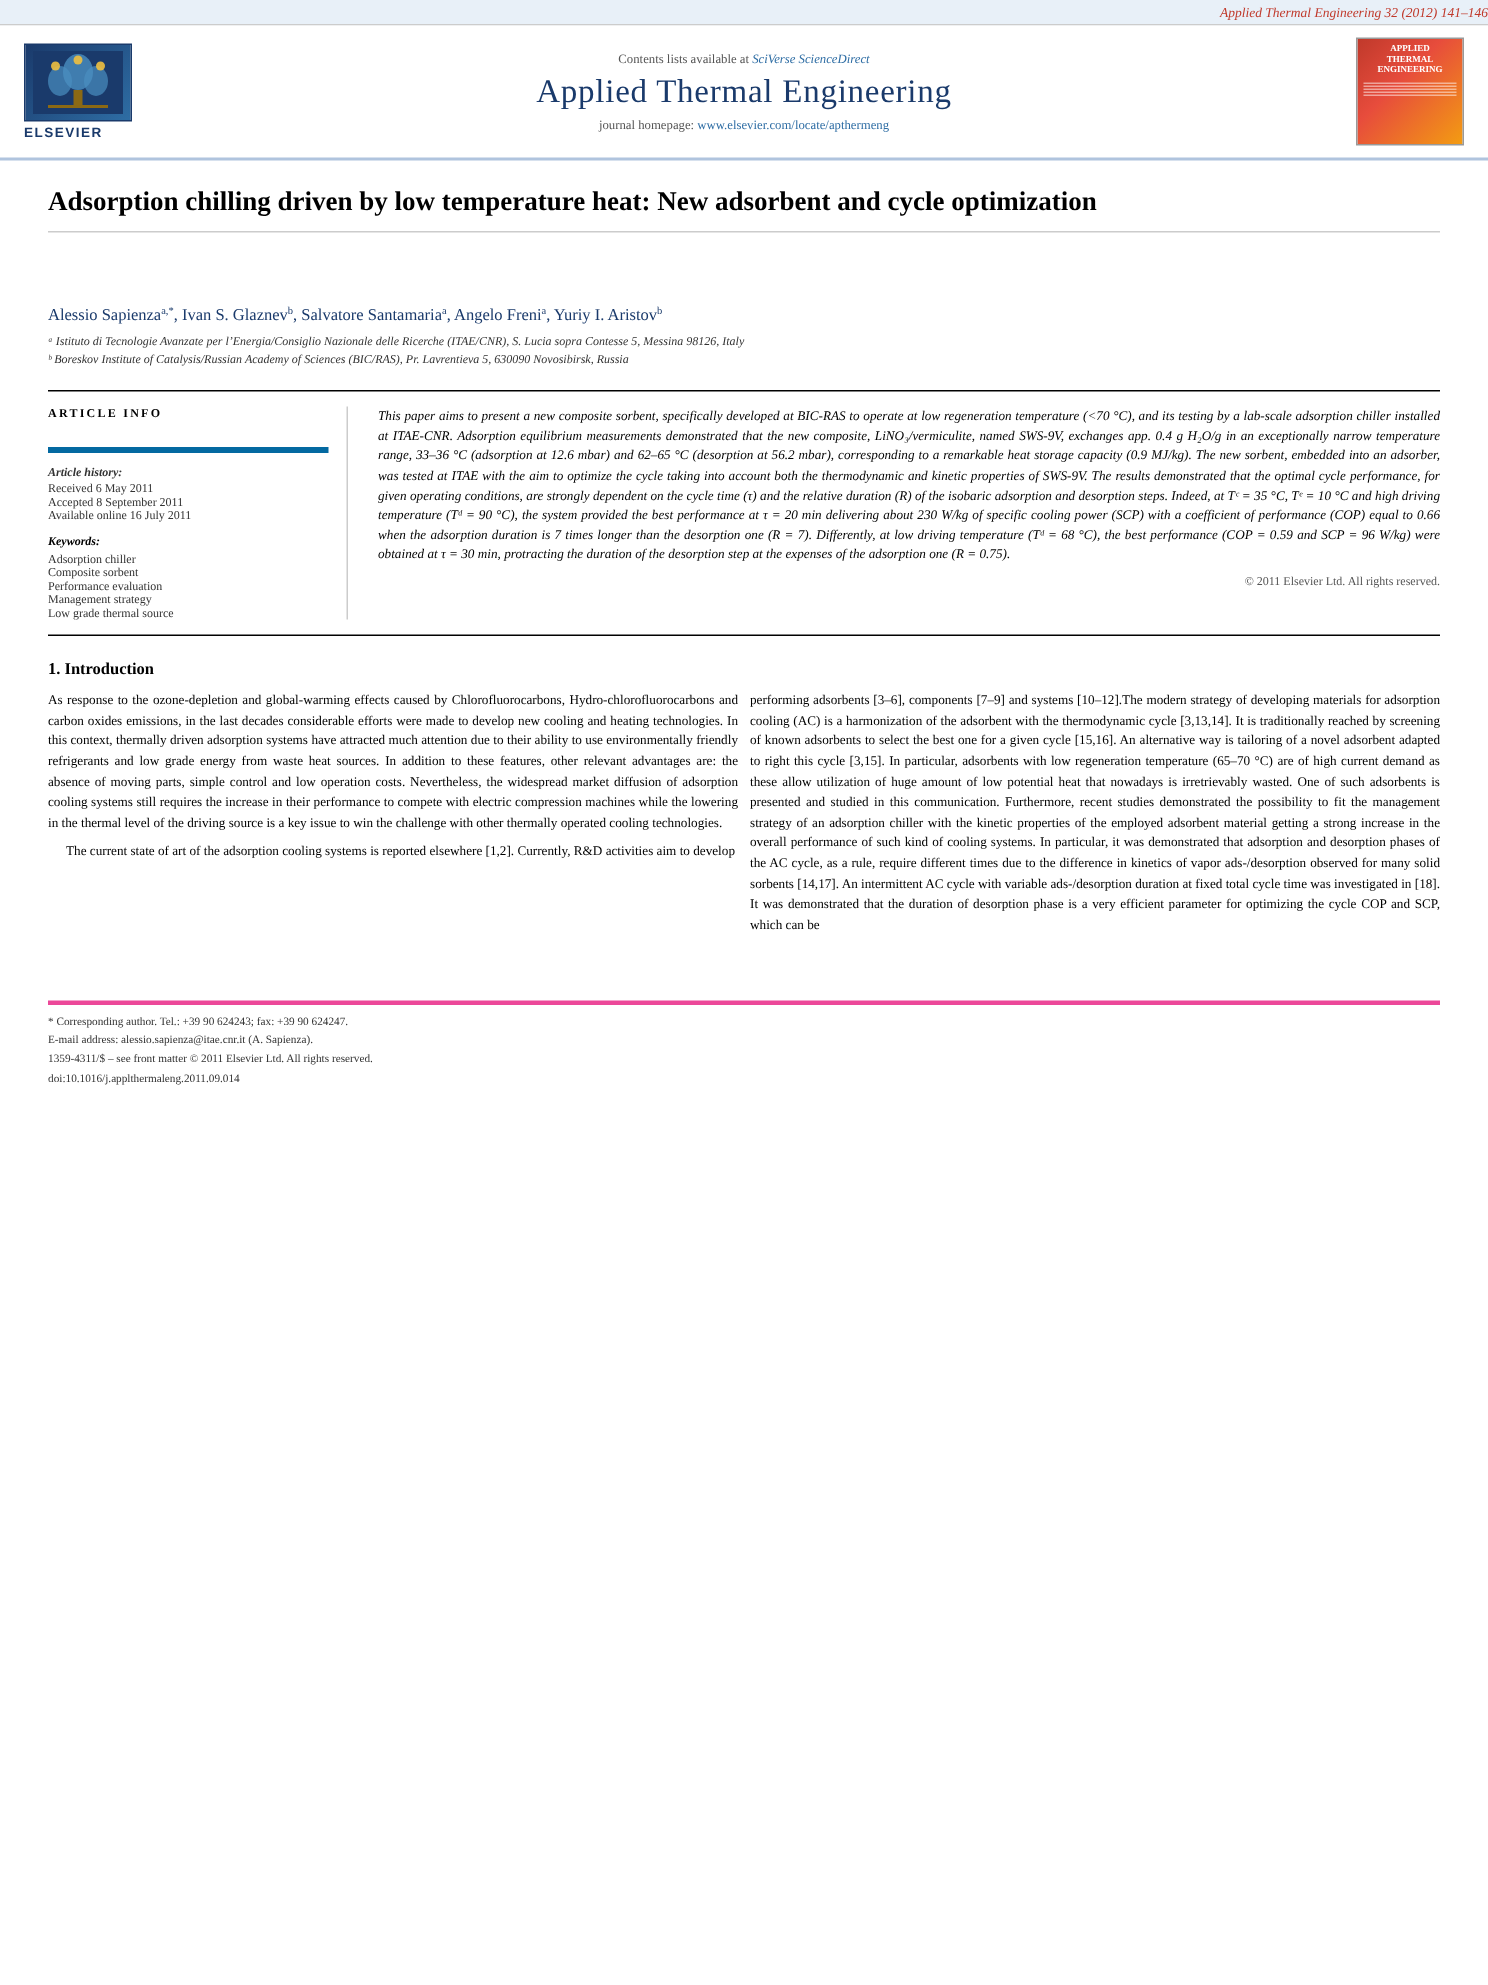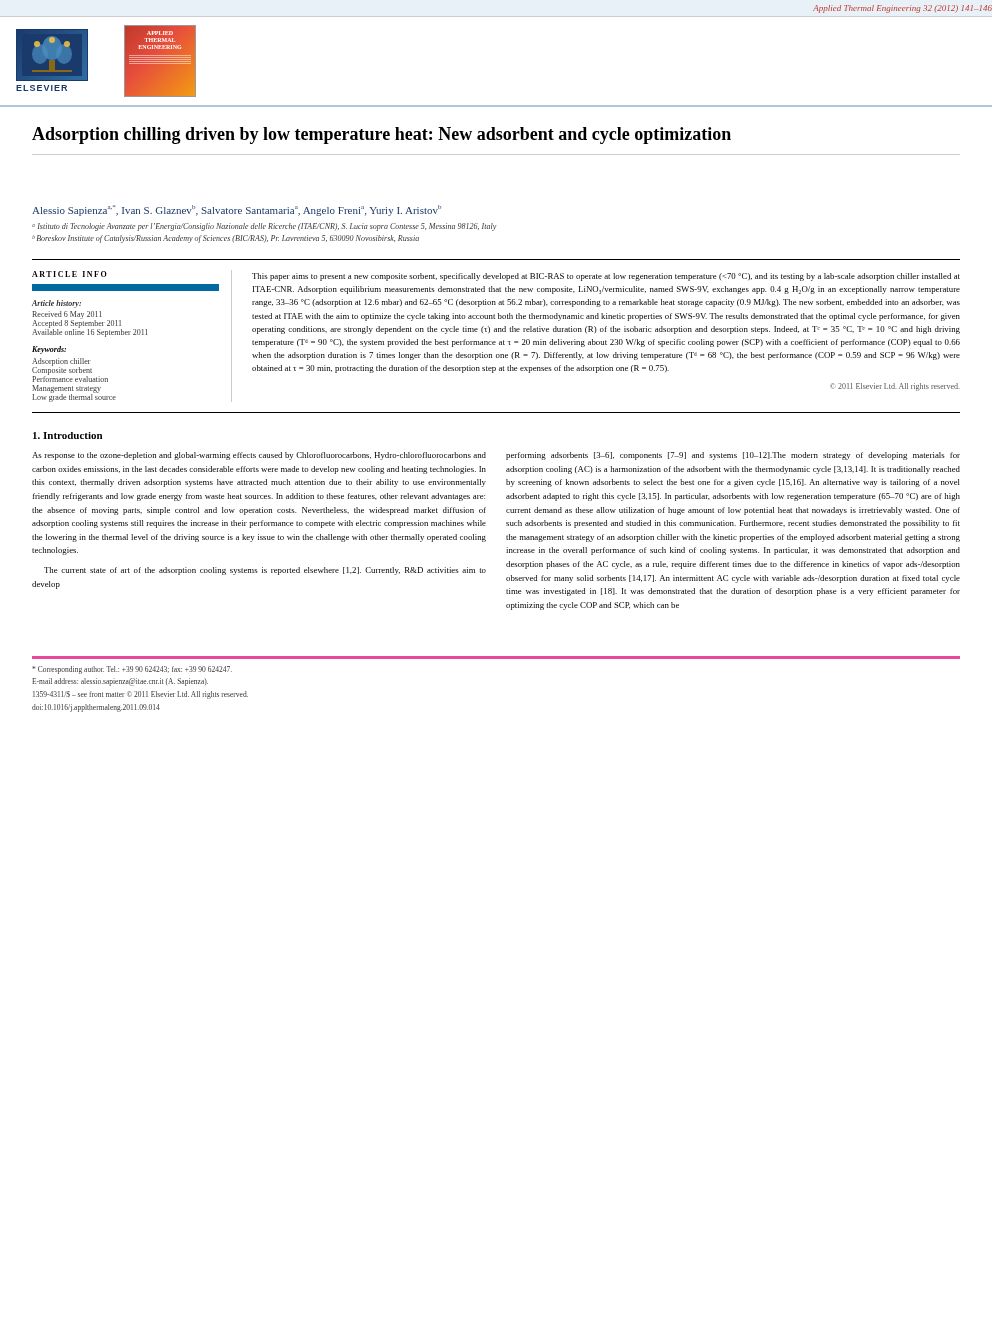--- a/index.html
+++ b/index.html
@@ -177,22 +177,22 @@
     }
     .col-right {
       flex: 1;
     }
 
     .section-header {
       font-size: 8px;
       font-weight: bold;
       letter-spacing: 1.5px;
       text-transform: uppercase;
-      border-bottom: 7px solid #0369a1;
-      padding-bottom: 5px;
+      border-bottom: 4px solid #0369a1;
+      padding-bottom: 18px;
       margin-bottom: 8px;
       color: #000;
     }
 
     .article-info-label {
       font-size: 8px;
       font-style: italic;
       font-weight: bold;
       color: #333;
       margin-top: 6px;
@@ -213,20 +213,21 @@
     .keyword-item {
       font-size: 8px;
       color: #333;
     }
 
     .abstract-text {
       font-size: 8.8px;
       line-height: 1.5;
       text-align: justify;
       color: #000;
+      font-style: italic;
     }
 
     .copyright {
       text-align: right;
       font-size: 8px;
       color: #555;
       margin-top: 6px;
     }
 
     
@@ -235,21 +236,21 @@
     }
     .section-number-title {
       font-size: 11px;
       font-weight: bold;
       margin-bottom: 8px;
       color: #000;
     }
 
     .body-two-col {
       display: flex;
-      gap: 20px;
+      gap: 8px;
     }
     .body-col {
       flex: 1;
       font-size: 8.8px;
       line-height: 1.55;
       text-align: justify;
       color: #000;
     }
     .body-col p {
       margin-bottom: 6px;
@@ -299,20 +300,31 @@
 
           <circle cx="15" cy="10" r="3" fill="#f0c040" opacity="0.9"></circle>
           <circle cx="45" cy="10" r="3" fill="#f0c040" opacity="0.9"></circle>
           <circle cx="30" cy="6" r="3" fill="#f0c040" opacity="0.9"></circle>
         </svg>
       </div>
       <span class="elsevier-text">ELSEVIER</span>
     </div>
   </div>
 
+  <div class="journal-header-center">
+    <div class="sciverse-line">
+      <span>Contents lists available at</span>
+      <span class="sciverse-link">SciVerse ScienceDirect</span>
+    </div>
+    <div class="journal-title-main">Applied Thermal Engineering</div>
+    <div class="journal-homepage">
+      <span>journal homepage:</span>
+      <span class="homepage-link">www.elsevier.com/locate/apthermeng</span>
+    </div>
+  </div>
 
   <div class="journal-header-right">
     <div class="journal-cover">
       <div class="journal-cover-title">APPLIED<br>THERMAL<br>ENGINEERING</div>
       <div class="journal-cover-lines">
         <div class="cover-line"></div>
         <div class="cover-line"></div>
         <div class="cover-line"></div>
         <div class="cover-line"></div>
         <div class="cover-line"></div>
@@ -339,21 +351,21 @@
   </div>
 
   <div class="two-col">
 
     <div class="col-left">
       <div class="section-header">ARTICLE INFO</div>
 
       <div class="article-info-label">Article history:</div>
       <div class="article-info-value">Received 6 May 2011</div>
       <div class="article-info-value">Accepted 8 September 2011</div>
-      <div class="article-info-value">Available online 16 September 2011</div>
+      <div class="article-info-value">Available online 16 July 2011</div>
 
       <div class="keywords-label">Keywords:</div>
       <div class="keyword-item">Adsorption chiller</div>
       <div class="keyword-item">Composite sorbent</div>
       <div class="keyword-item">Performance evaluation</div>
       <div class="keyword-item">Management strategy</div>
       <div class="keyword-item">Low grade thermal source</div>
     </div>
 
     <div class="col-right">

